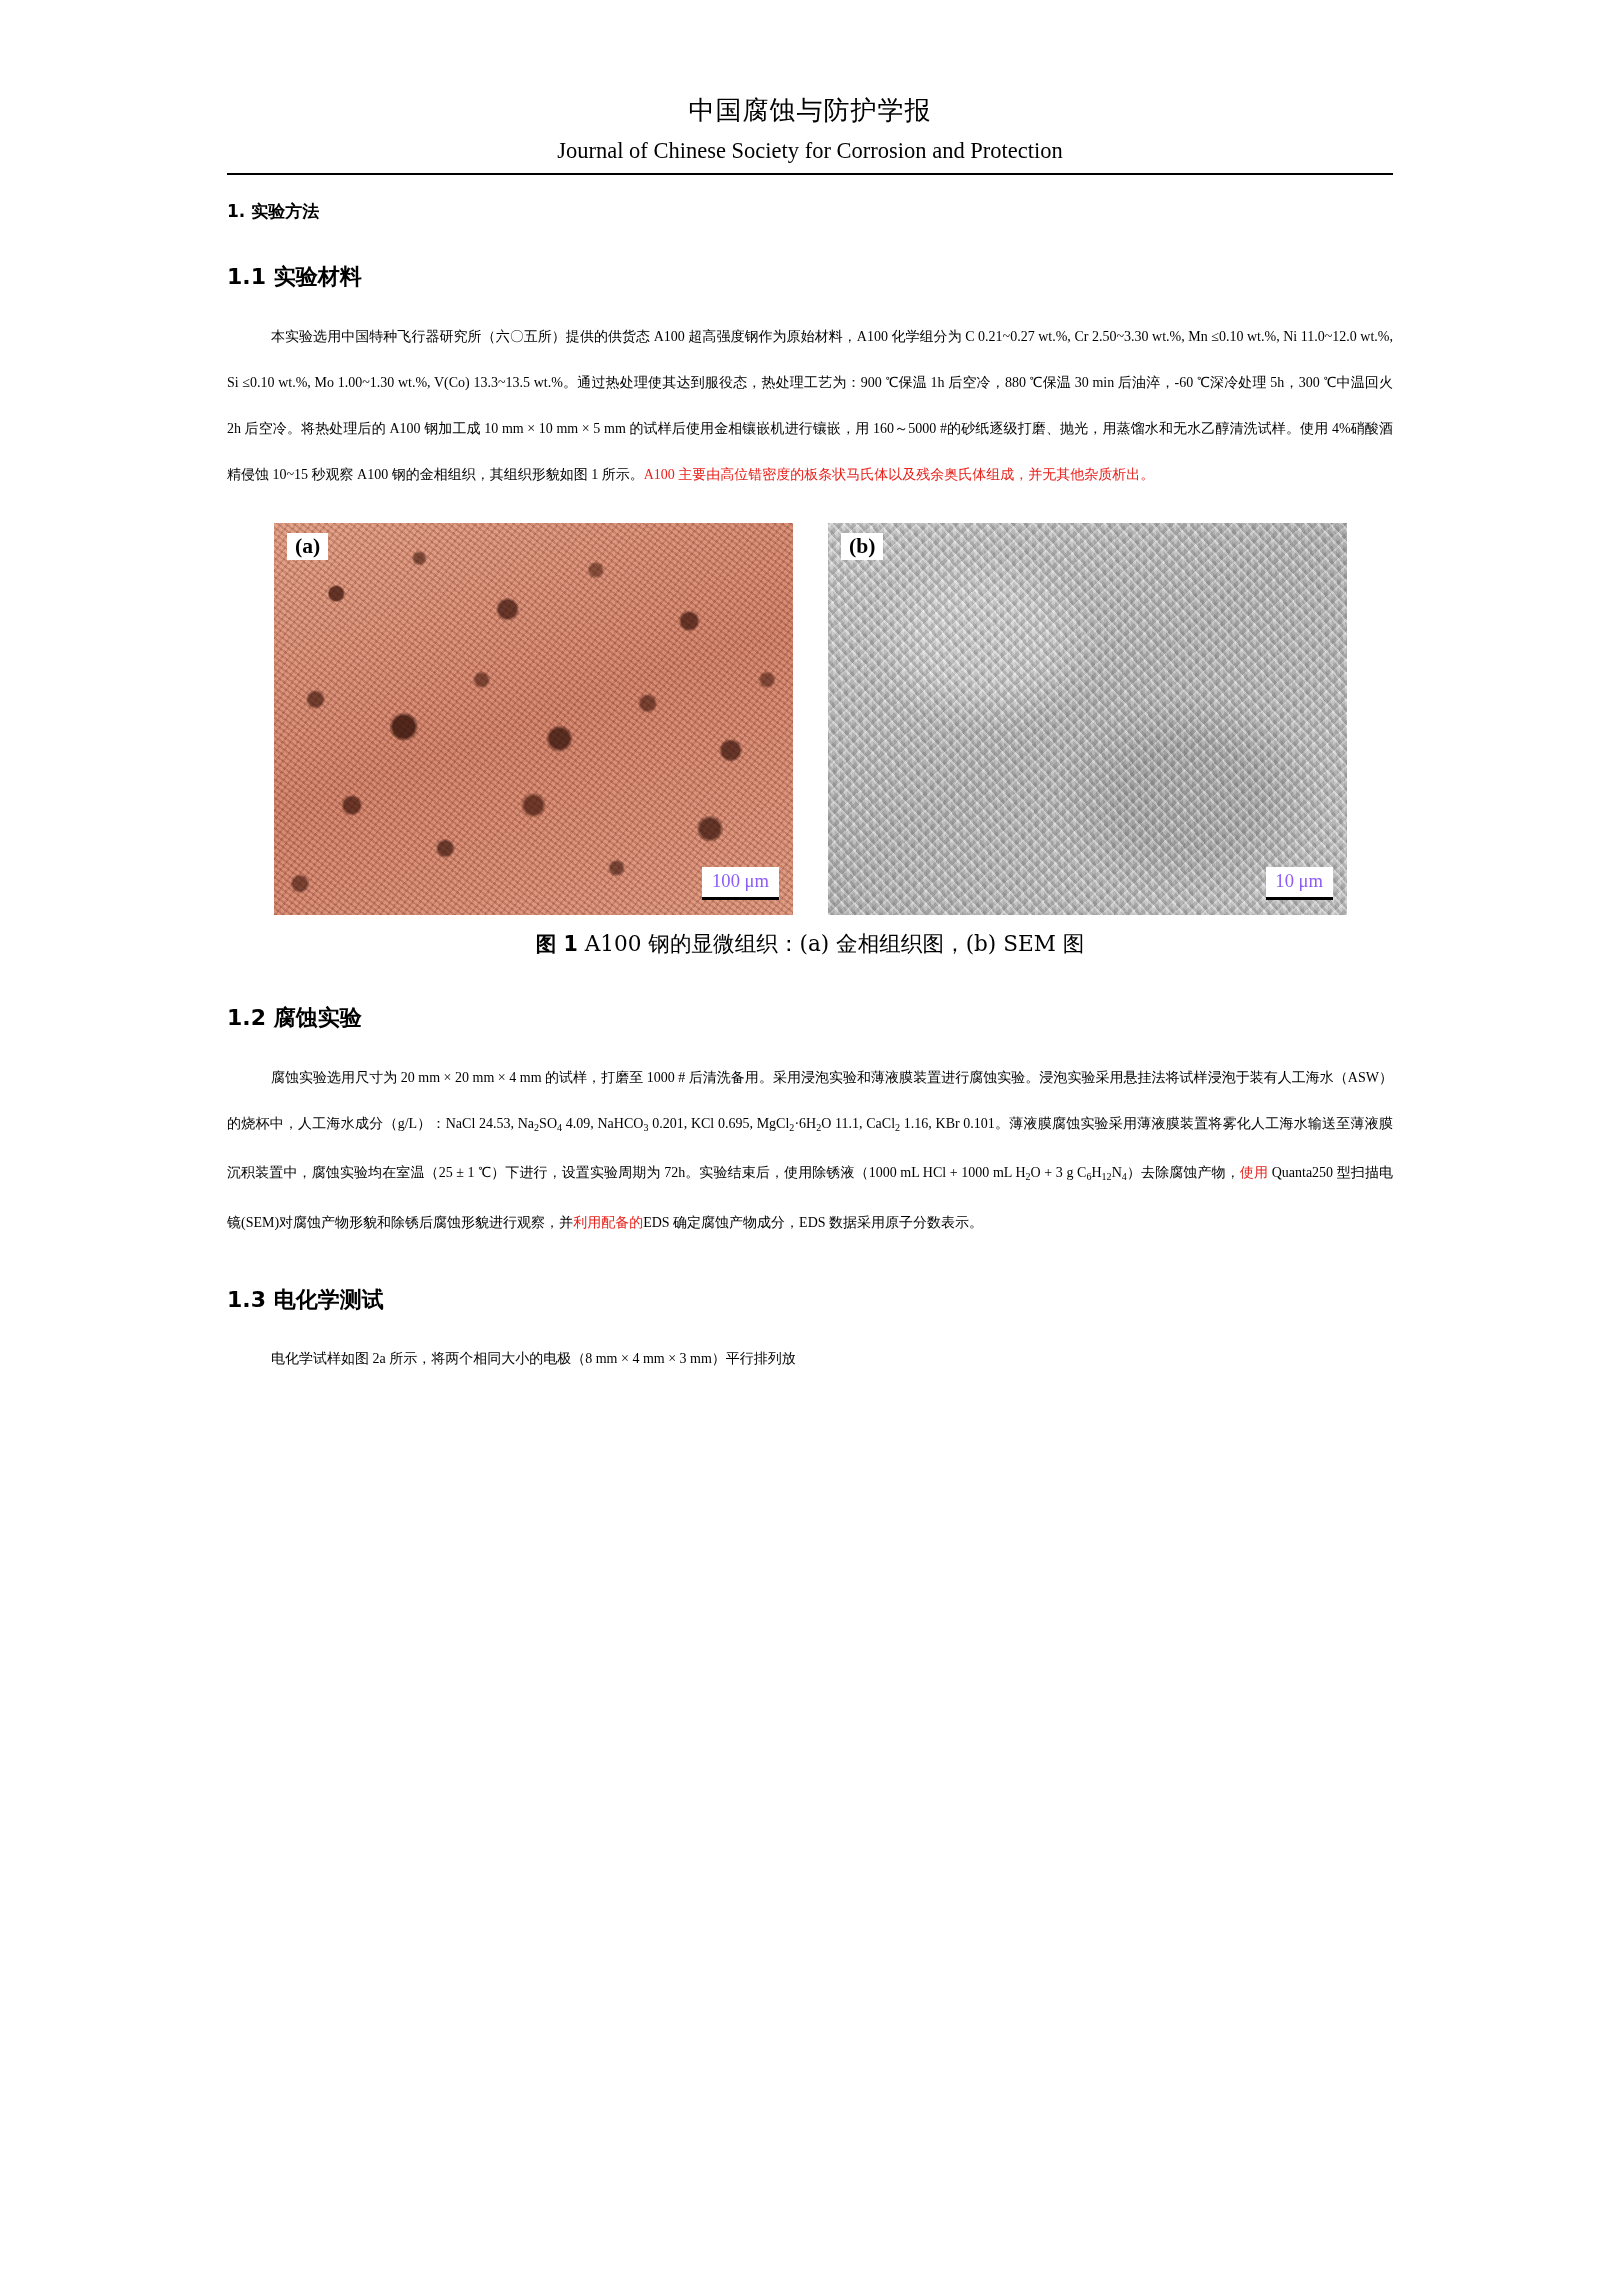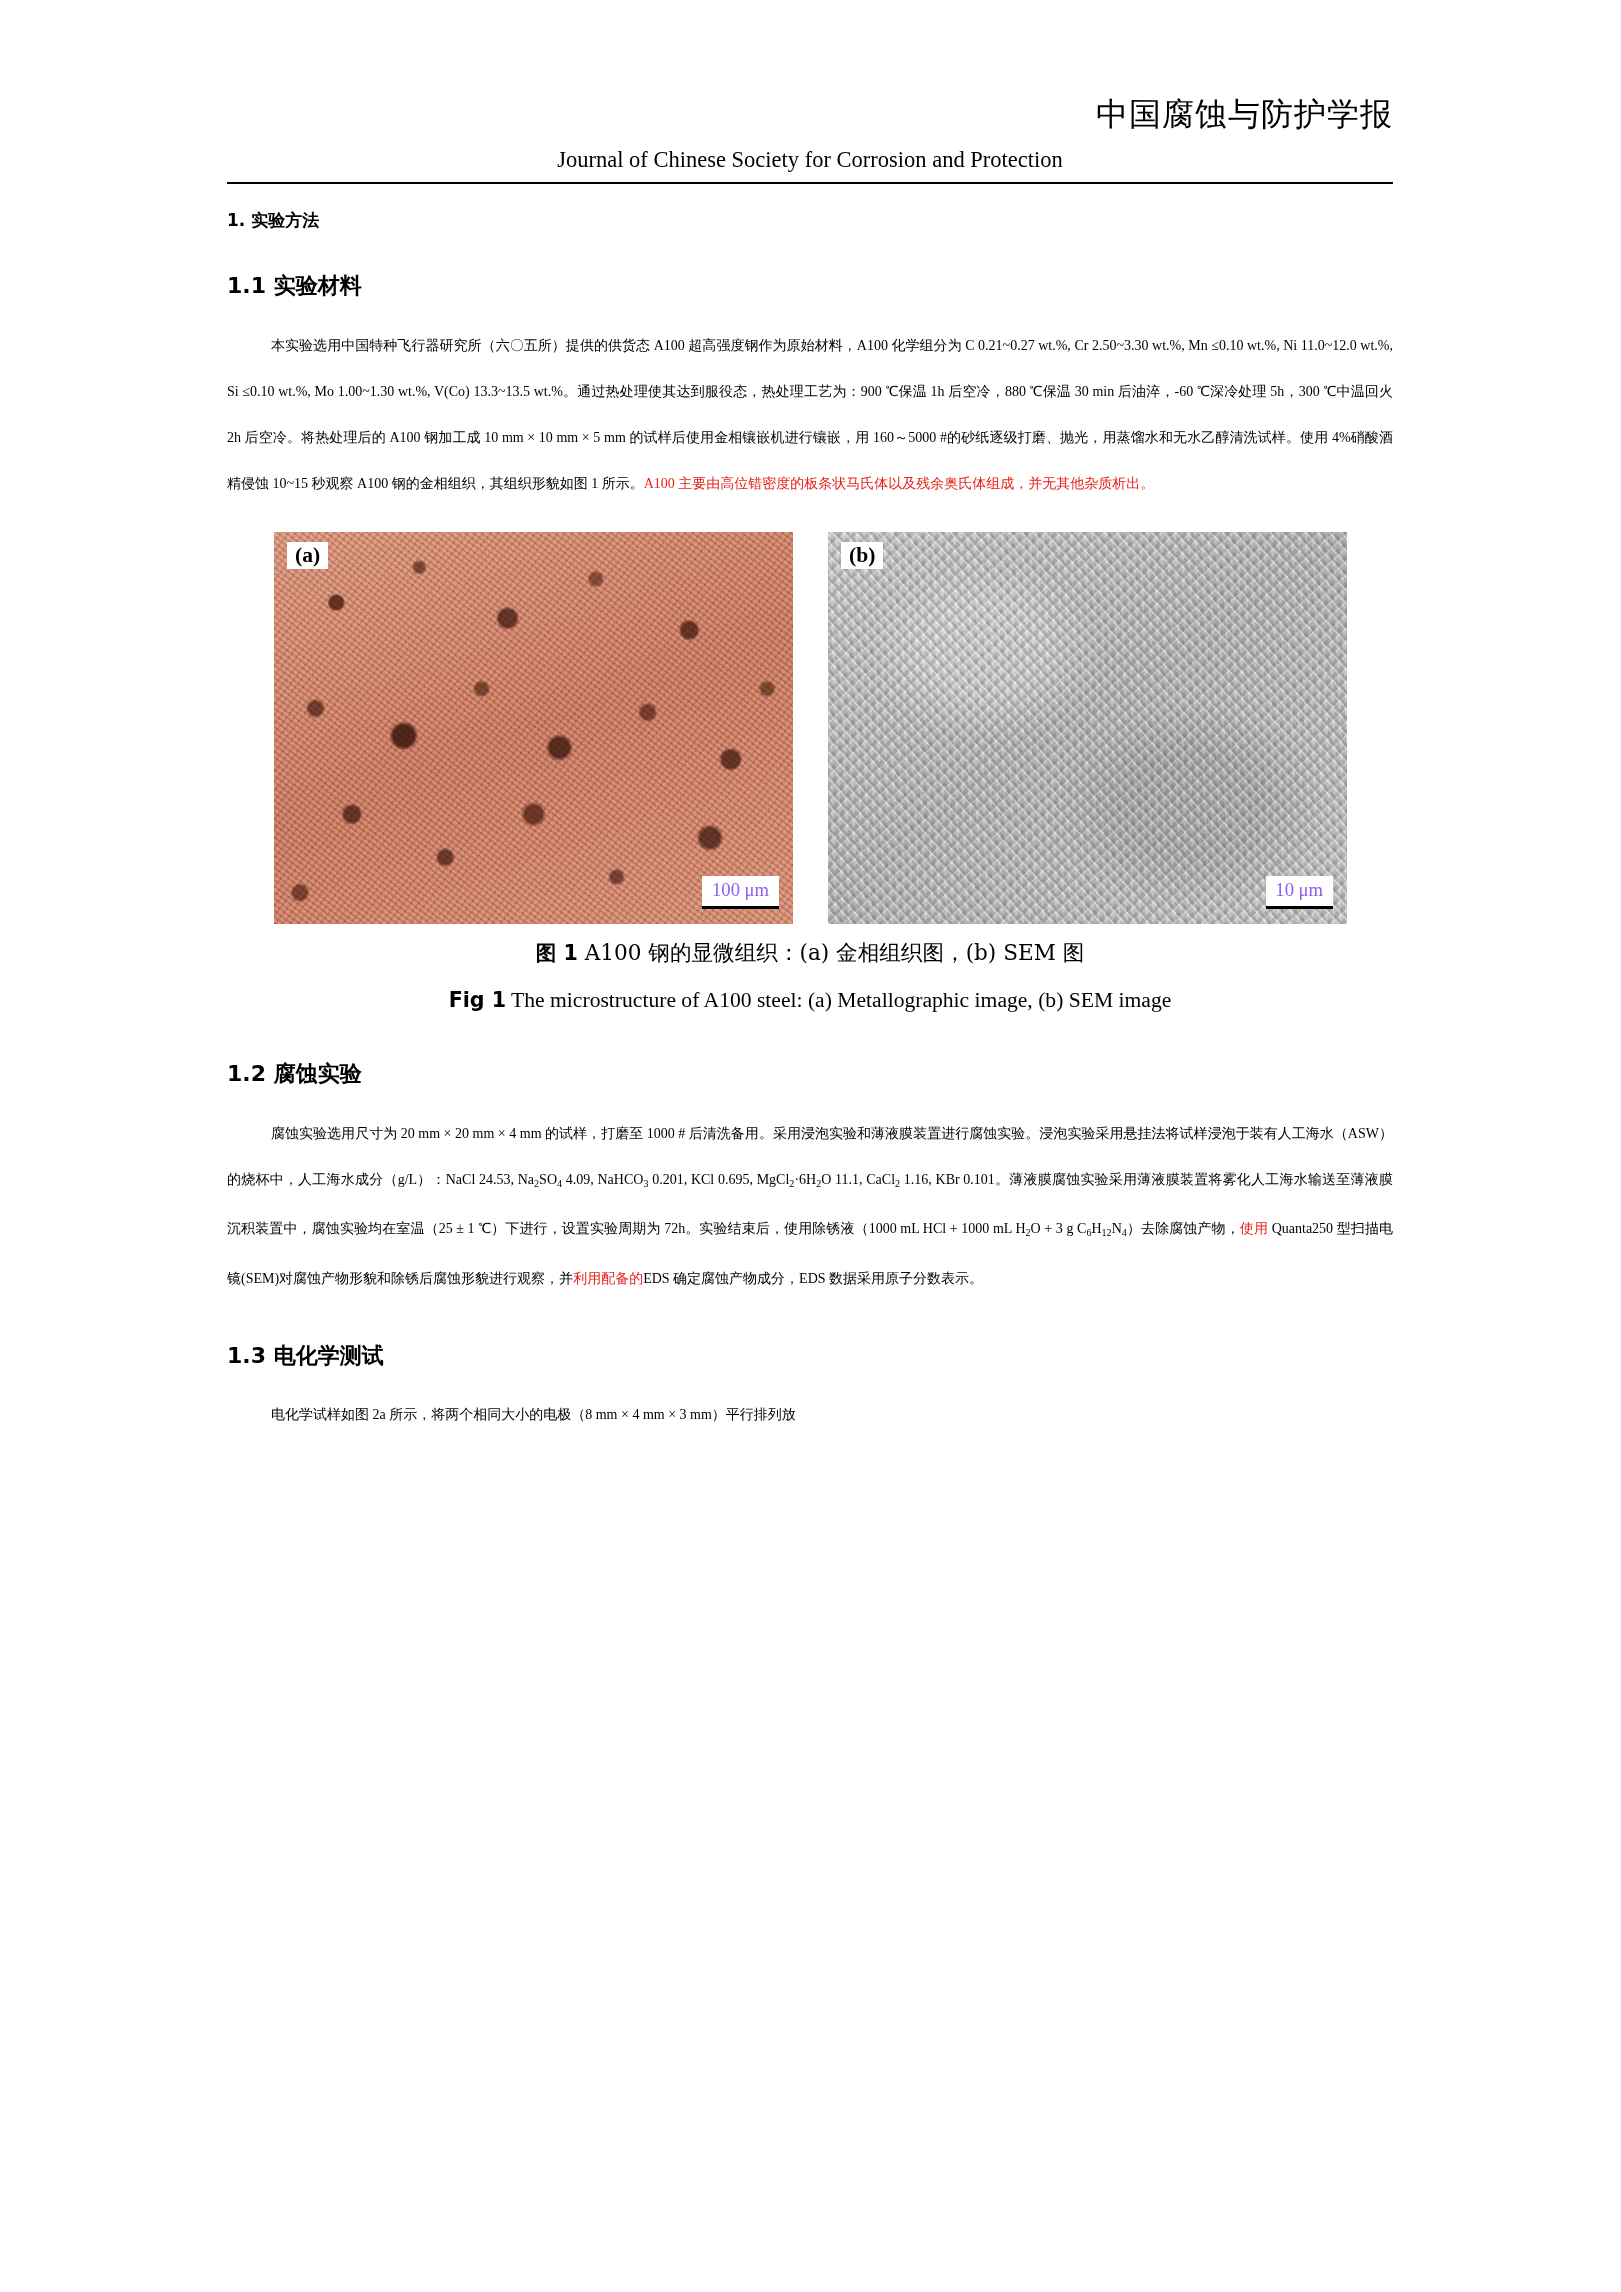--- a/index.html
+++ b/index.html
@@ -22,24 +22,23 @@
     position: absolute;
     left: 227px;
     top: 0;
     width: 1166px;
   }
   .journal-header {
     text-align: center;
     padding-top: 93px;
   }
   .journal-title-cn {
-    font-size: 32px;
+    font-size: 26px;
     letter-spacing: 1px;
     font-family: "DejaVu Serif", serif;
-    text-align: right;
   }
   .journal-title-en {
     font-size: 22.5px;
     margin-top: 9.8px;
     font-family: "Liberation Serif", serif;
   }
   .header-rule {
     border-bottom: 2.9px solid #000;
     margin-top: 8.8px;
   }
@@ -168,23 +167,20 @@
       </div>
       <div class="fig-panel fig-b">
         <span class="panel-label">(b)</span>
         <span class="scalebar">10 μm</span>
       </div>
     </div>
 
     <div class="fig-cap">
       <span class="cn"><b>图 1</b><span> A100 钢的显微组织：(a) 金相组织图，(b) SEM 图</span></span>
     </div>
-    <div class="fig-cap" style="margin-top:7.8px;">
-      <b>Fig 1</b><span> The microstructure of A100 steel: (a) Metallographic image, (b) SEM image</span>
-    </div>
 
     <h2 class="subsec">1.2 腐蚀实验</h2>
 
     <p class="body indent"><span>腐蚀实验选用尺寸为 20 mm × 20 mm × 4 mm 的试样，打磨至 1000 # 后清洗备用。采用浸泡实验和薄液膜装置进行腐蚀实验。浸泡实验采用悬挂法将试样浸泡于装有人工海水（ASW）的烧杯中，人工海水成分（g/L）：NaCl 24.53, Na</span><span class="sub">2</span><span>SO</span><span class="sub">4</span><span> 4.09, NaHCO</span><span class="sub">3</span><span> 0.201, KCl 0.695, MgCl</span><span class="sub">2</span><span>·6H</span><span class="sub">2</span><span>O 11.1, CaCl</span><span class="sub">2</span><span> 1.16, KBr 0.101。薄液膜腐蚀实验采用薄液膜装置将雾化人工海水输送至薄液膜沉积装置中，腐蚀实验均在室温（25 ± 1 ℃）下进行，设置实验周期为 72h。实验结束后，使用除锈液（1000 mL HCl + 1000 mL H</span><span class="sub">2</span><span>O + 3 g C</span><span class="sub">6</span><span>H</span><span class="sub">12</span><span>N</span><span class="sub">4</span><span>）去除腐蚀产物，</span><span class="red">使用</span> <span>Quanta250 型扫描电镜(SEM)对腐蚀产物形貌和除锈后腐蚀形貌进行观察，并</span><span class="red">利用配备的</span><span>EDS 确定腐蚀产物成分，EDS 数据采用原子分数表示。</span></p>
 
     <h2 class="subsec">1.3 电化学测试</h2>
 
     <p class="body indent">电化学试样如图 2a 所示，将两个相同大小的电极（8 mm × 4 mm × 3 mm）平行排列放</p>
 
   </div>

